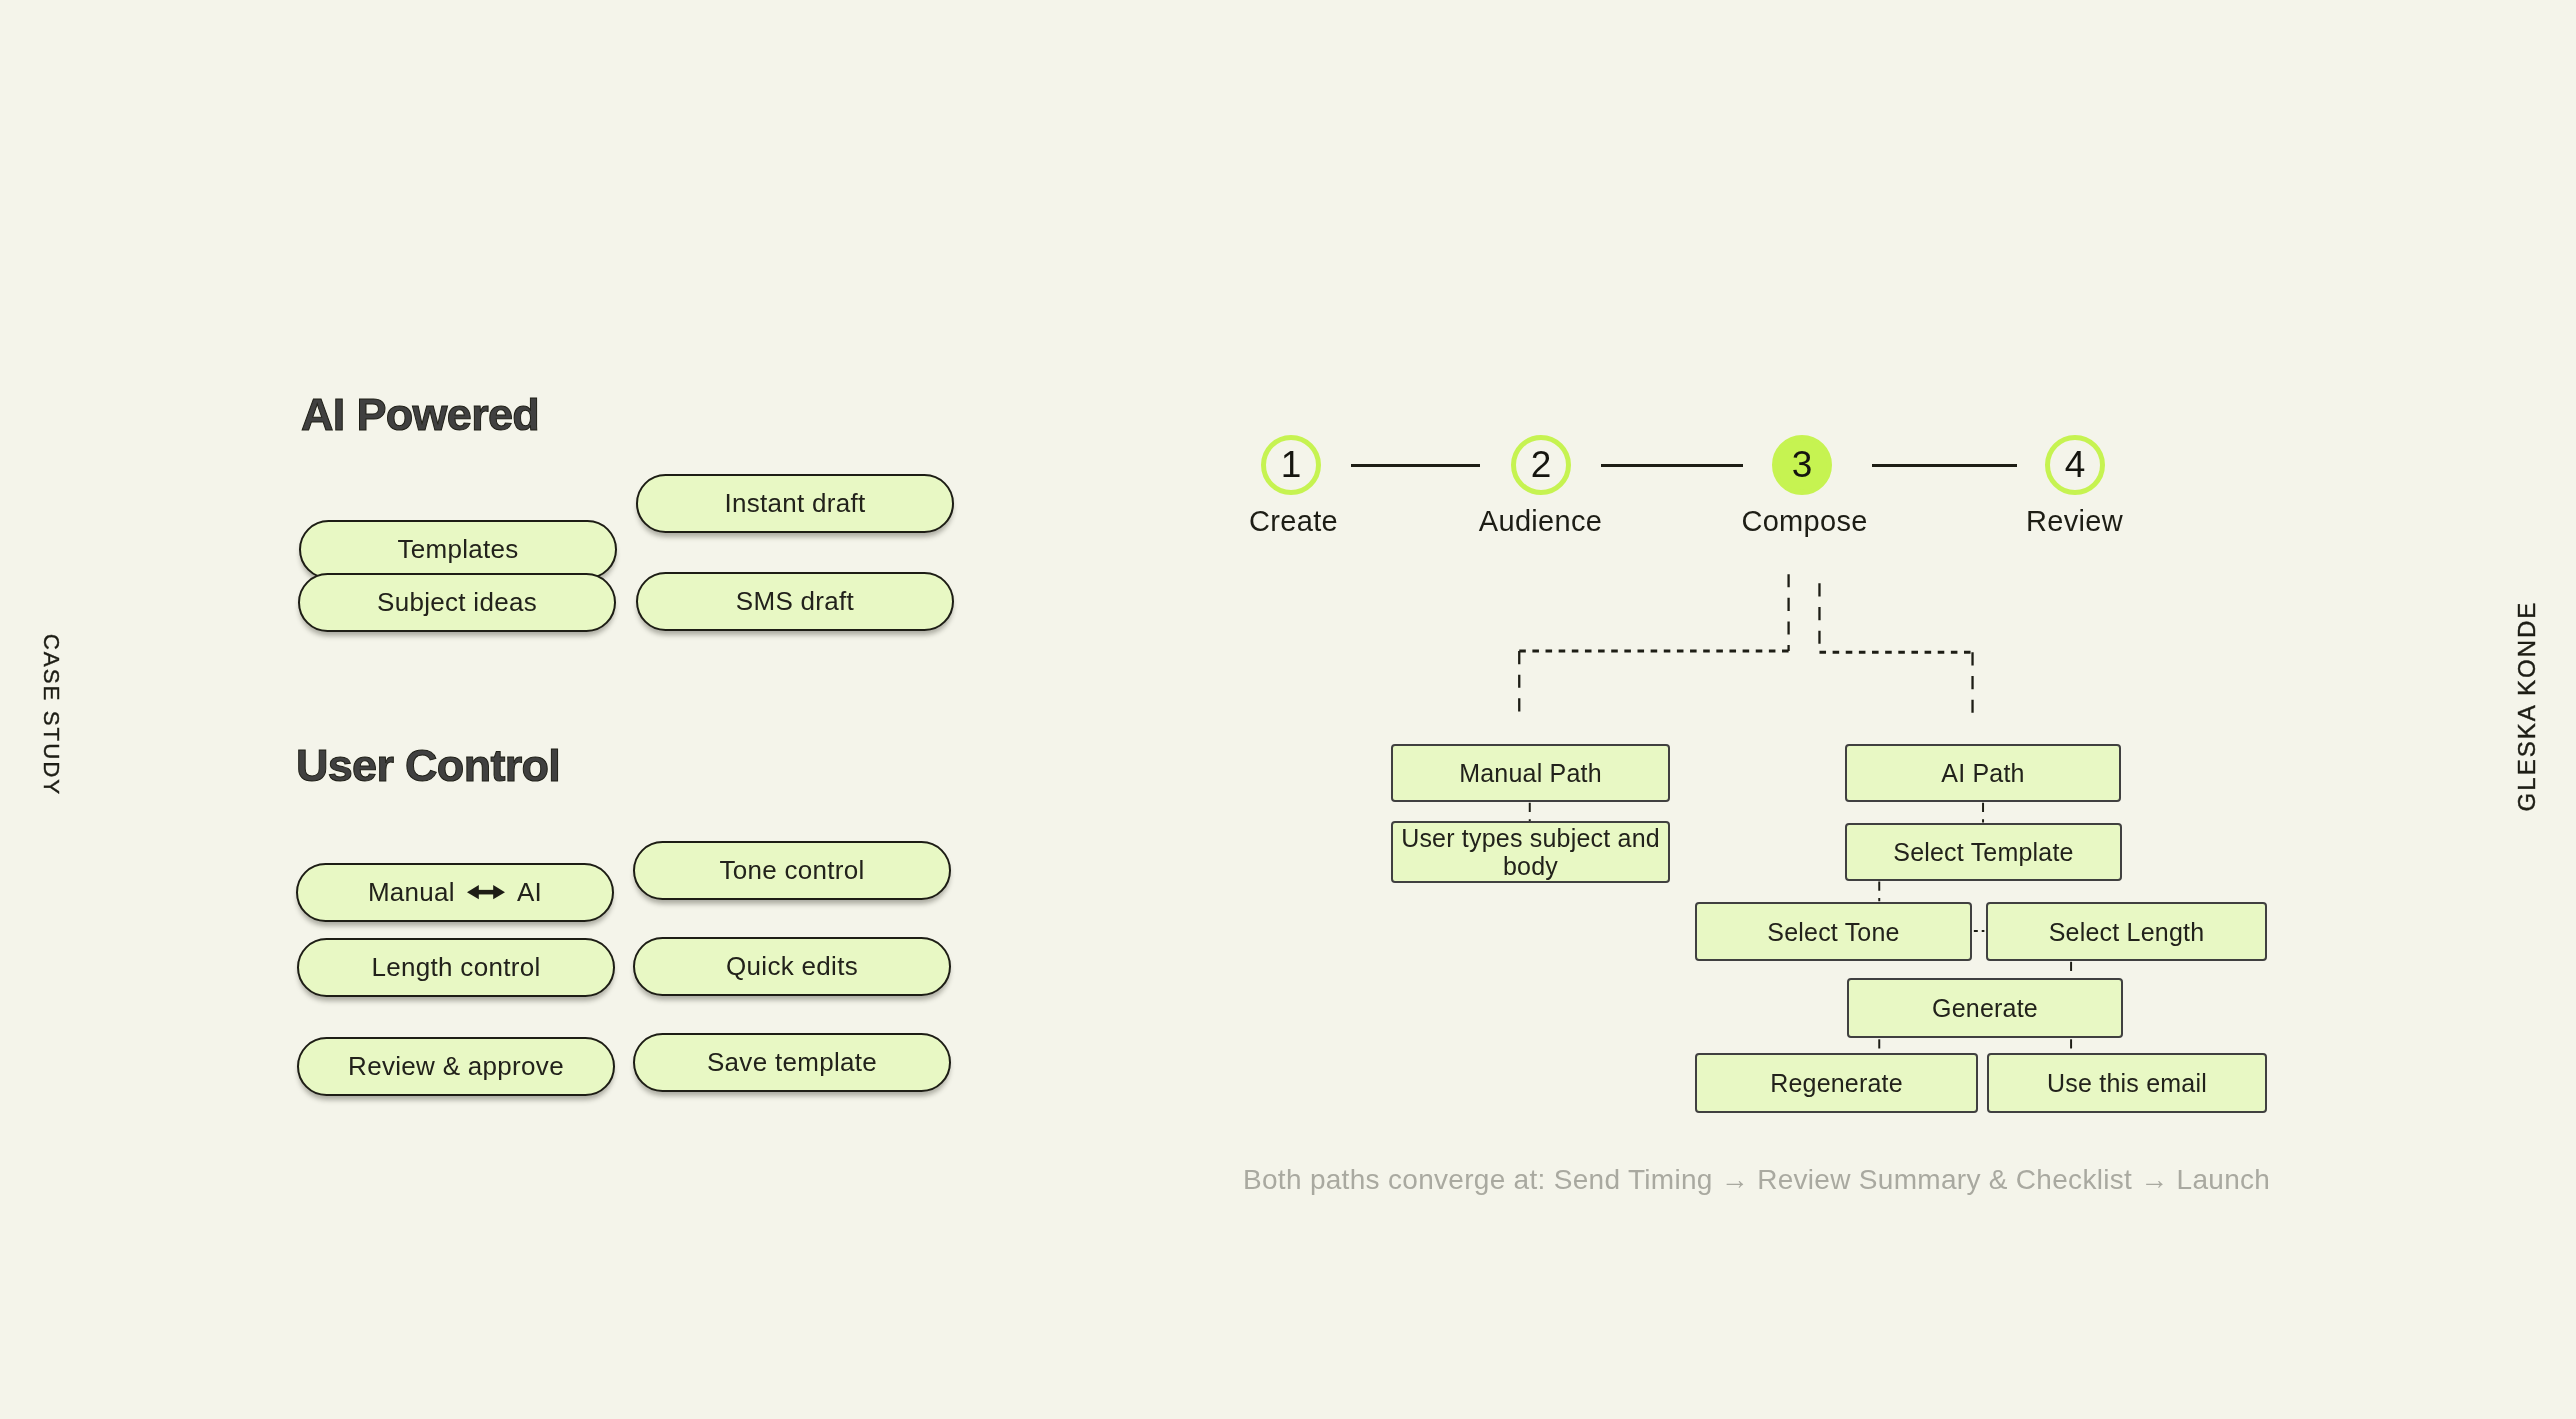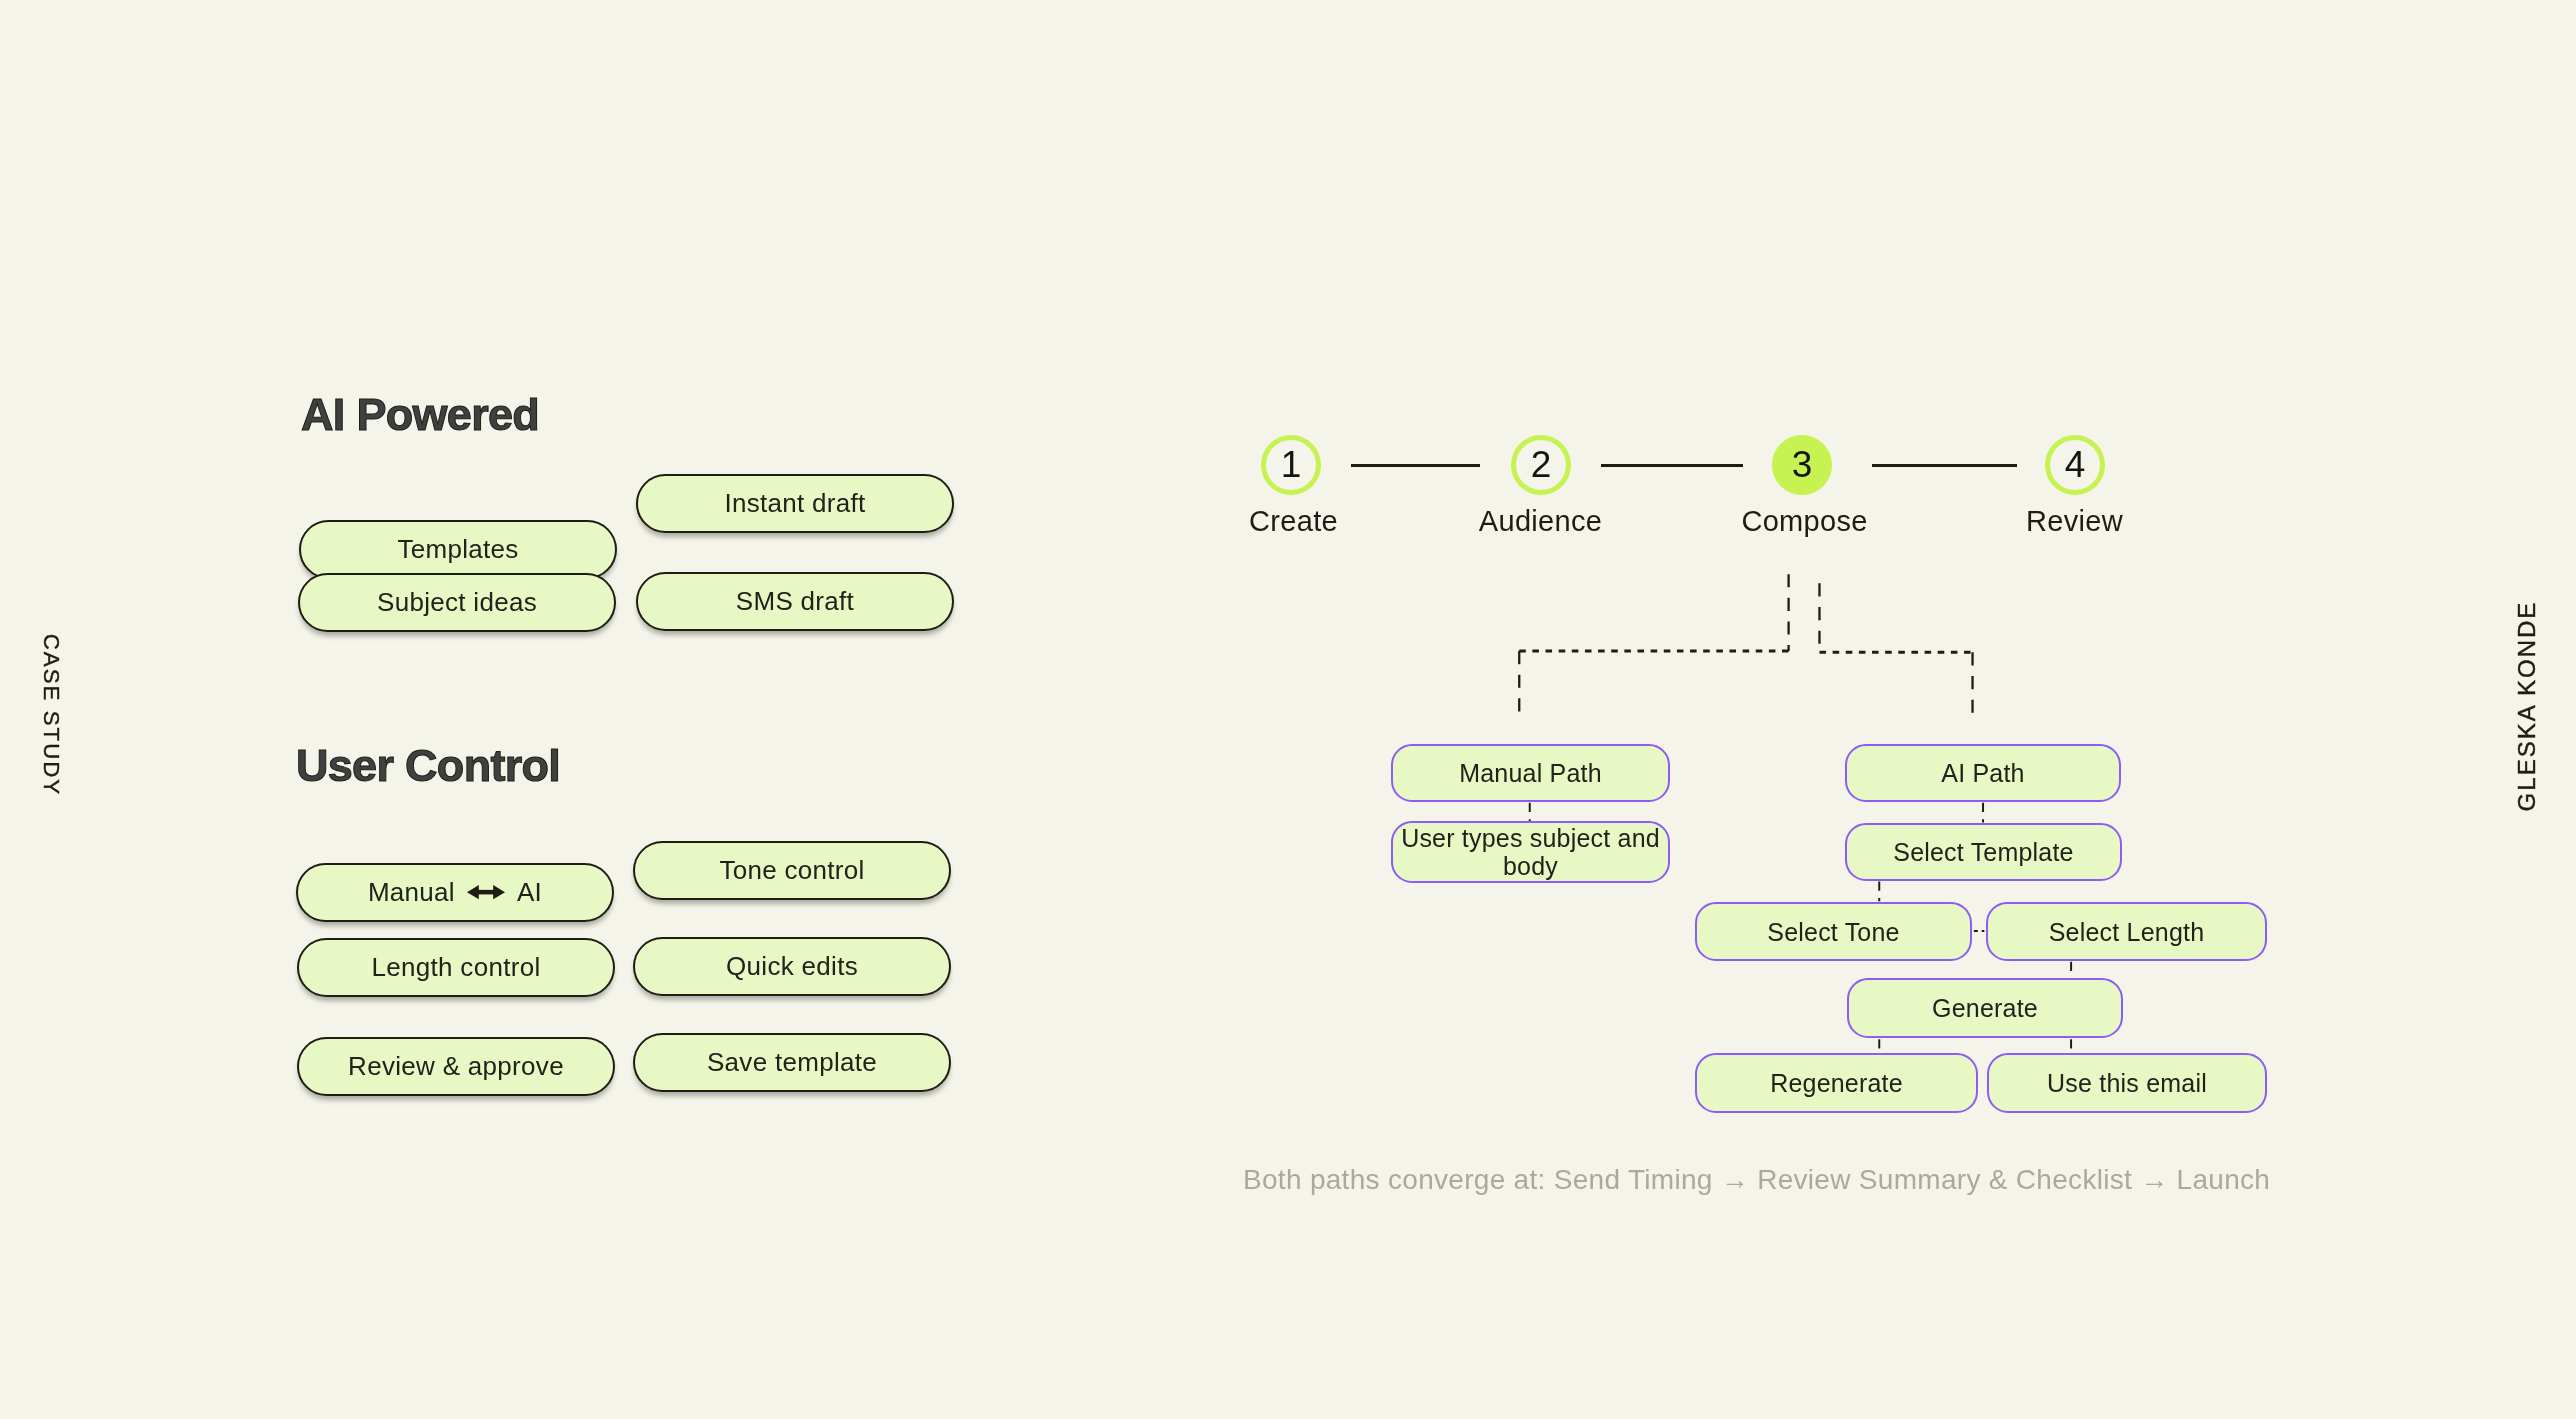--- a/index.html
+++ b/index.html
@@ -54,21 +54,21 @@
   .step-label{position:absolute;top:505px;width:197px;text-align:center;
     font-size:29px;color:#1D1D15;letter-spacing:0.3px;}
   .lb-1{left:1195px;}
   .lb-2{left:1442px;}
   .lb-3{left:1706px;}
   .lb-4{left:1976px;}
 
   
   .connectors{position:absolute;left:0;top:0;pointer-events:none;}
   .fbox{position:absolute;box-sizing:border-box;background:#E8F8C4;
-    border:2px solid #8b5cf6;border-radius:21px;display:flex;align-items:center;
+    border:2px solid #404040;border-radius:4px;display:flex;align-items:center;
     justify-content:center;text-align:center;font-size:25px;color:#22221B;
     line-height:1.12;padding:0 8px;letter-spacing:0.2px;}
   .f-manual{left:1391px;top:744px;width:279px;height:58px;}
   .f-aipath{left:1845px;top:744px;width:276px;height:58px;}
   .f-usertypes{left:1391px;top:821px;width:279px;height:62px;}
   .f-template{left:1845px;top:823px;width:277px;height:58px;}
   .f-tone{left:1695px;top:902px;width:277px;height:59px;}
   .f-length{left:1986px;top:902px;width:281px;height:59px;}
   .f-generate{left:1847px;top:978px;width:276px;height:60px;}
   .f-regenerate{left:1695px;top:1053px;width:283px;height:60px;}

